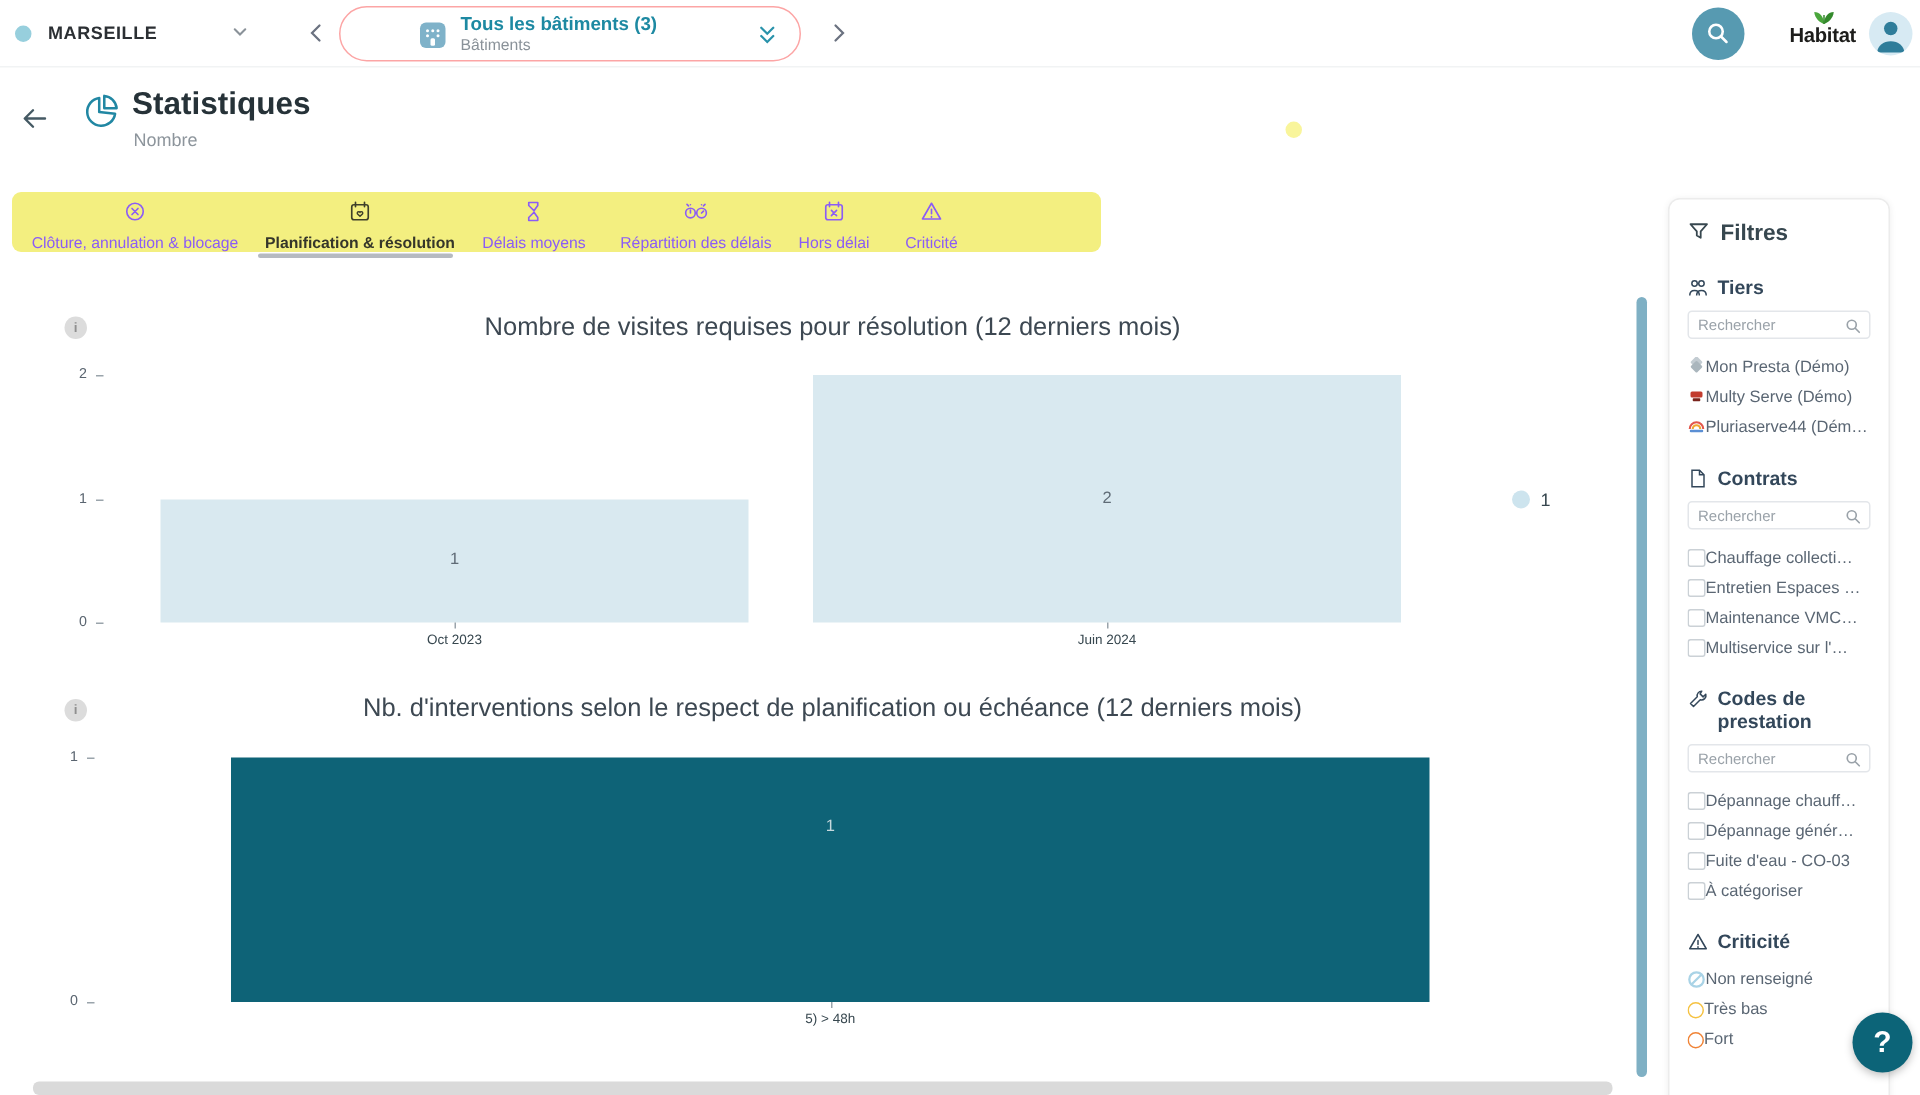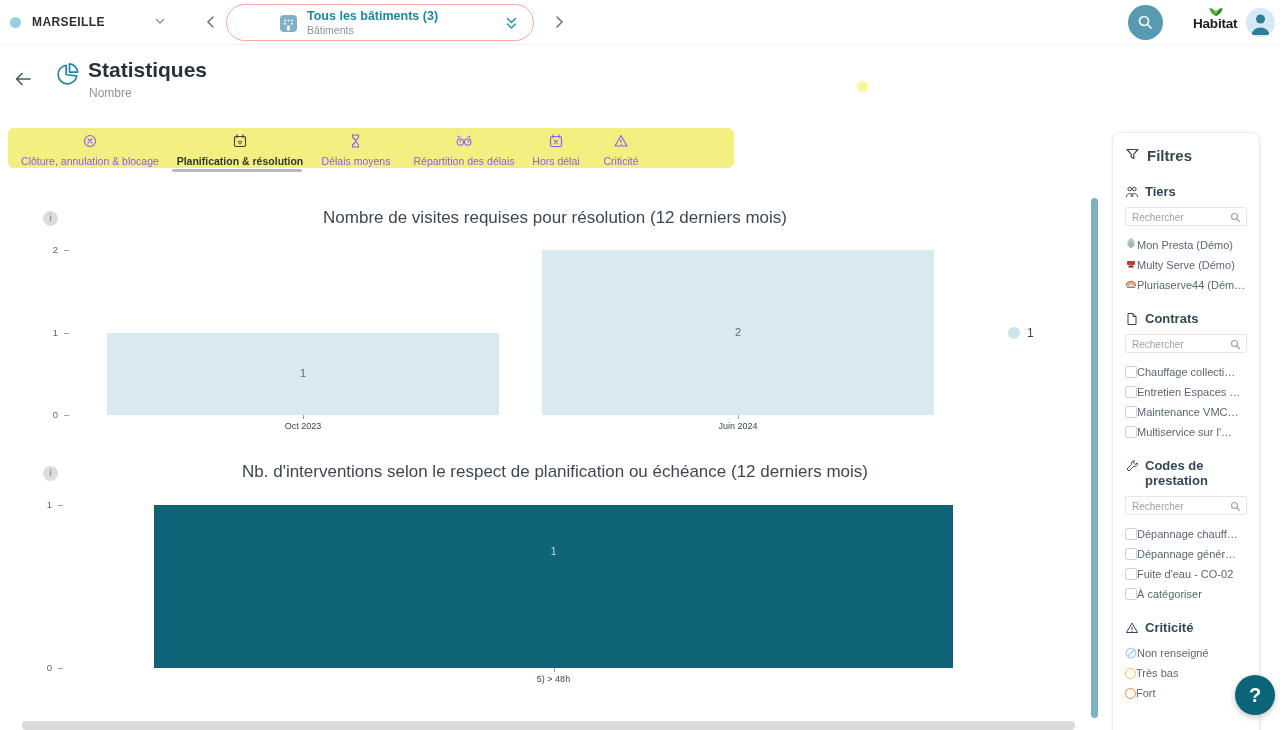--- a/index.html
+++ b/index.html
@@ -367,21 +367,21 @@
         <li>
           <span class="checkbox"></span>
           <span>Dépannage chauff…</span>
         </li>
         <li>
           <span class="checkbox"></span>
           <span>Dépannage génér…</span>
         </li>
         <li>
           <span class="checkbox"></span>
-          <span>Fuite d'eau - CO-02</span>
+          <span>Fuite d'eau - CO-03</span>
         </li>
         <li>
           <span class="checkbox"></span>
           <span>À catégoriser</span>
         </li>
       </ul>
   </section>
 
   <section class="f-section">
     <div class="s-title">

